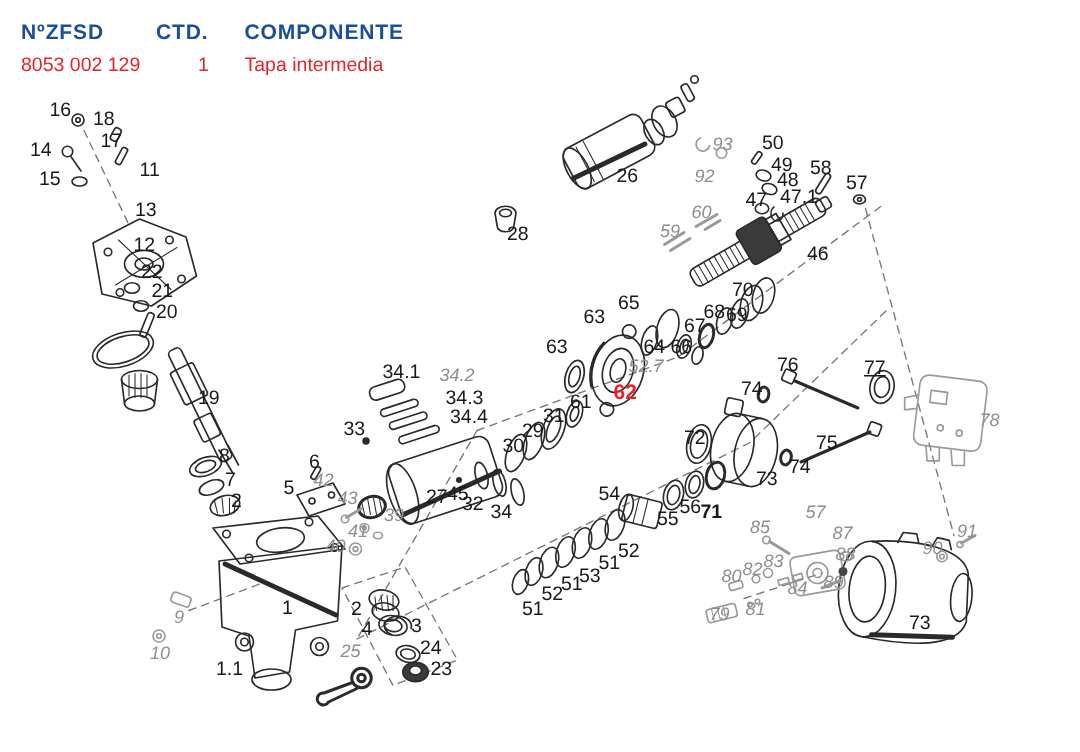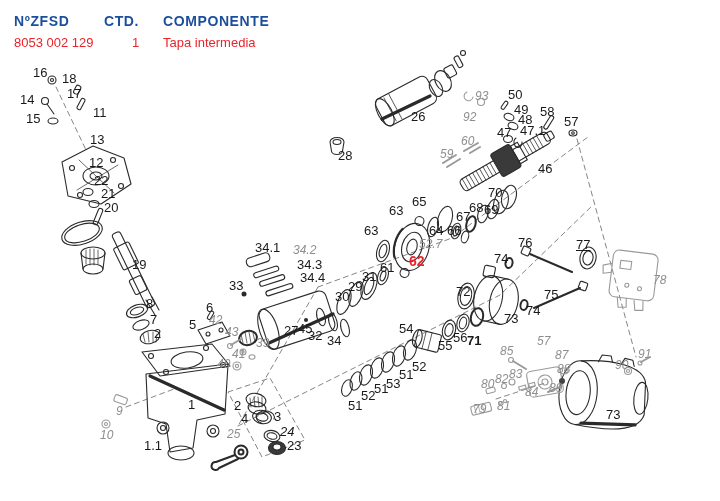--- a/index.html
+++ b/index.html
@@ -411,21 +411,21 @@
         <span class="lbl lg" style="left: 217px; top: 358px;">40</span>
         <span class="lbl lg" style="left: 232px; top: 348px;">41</span>
         <span class="lbl lg" style="left: 256px; top: 337px;">39</span>
         <span class="lbl lk" style="left: 188px; top: 398px;">1</span>
         <span class="lbl lk" style="left: 144px; top: 439px;">1.1</span>
         <span class="lbl lg" style="left: 116px; top: 405px;">9</span>
         <span class="lbl lg" style="left: 100px; top: 429px;">10</span>
         <span class="lbl lk" style="left: 234px; top: 399px;">2</span>
         <span class="lbl lk" style="left: 241px; top: 412px;">4</span>
         <span class="lbl lk" style="left: 274px; top: 410px;">3</span>
-        <span class="lbl lk" style="left: 280px; top: 425px; font-style: italic;">24</span>
+        <span class="lbl lk" style="left: 280px; top: 425px;">24</span>
         <span class="lbl lk" style="left: 287px; top: 439px;">23</span>
         <span class="lbl lg" style="left: 227px; top: 428px;">25</span>
         <span class="lbl lg" style="left: 653px; top: 274px;">78</span>
         <span class="lbl lg" style="left: 500px; top: 345px;">85</span>
         <span class="lbl lg" style="left: 537px; top: 335px;">57</span>
         <span class="lbl lg" style="left: 555px; top: 349px;">87</span>
         <span class="lbl lg" style="left: 557px; top: 363px;">88</span>
         <span class="lbl lg" style="left: 481px; top: 378px;">80</span>
         <span class="lbl lg" style="left: 495px; top: 373px;">82</span>
         <span class="lbl lg" style="left: 509px; top: 368px;">83</span>

